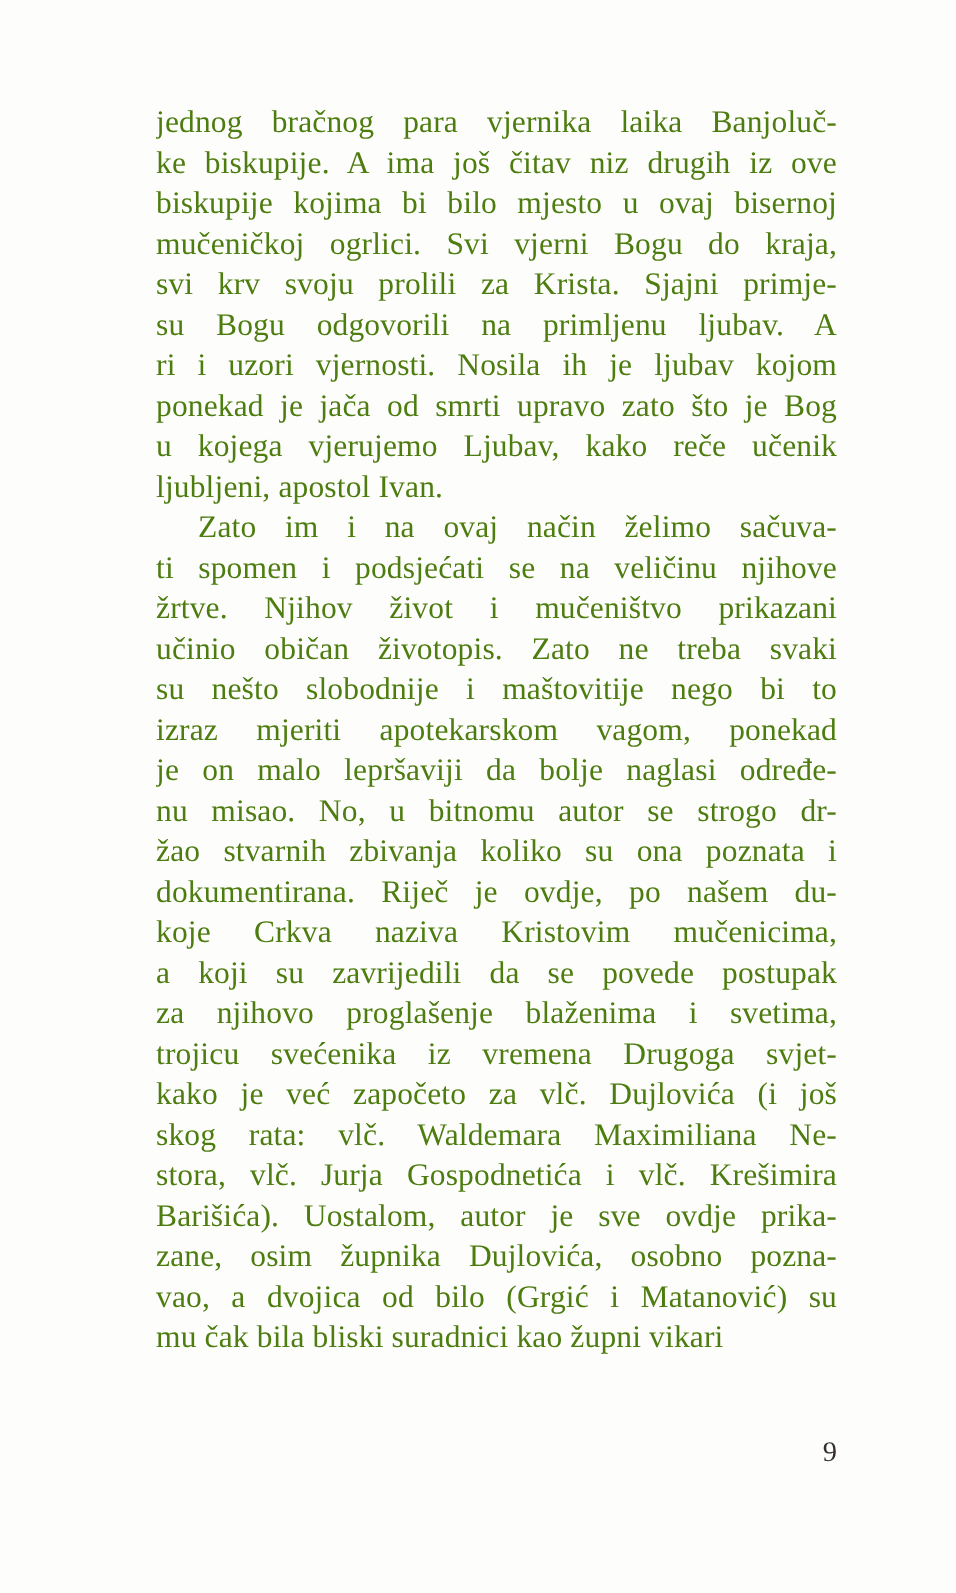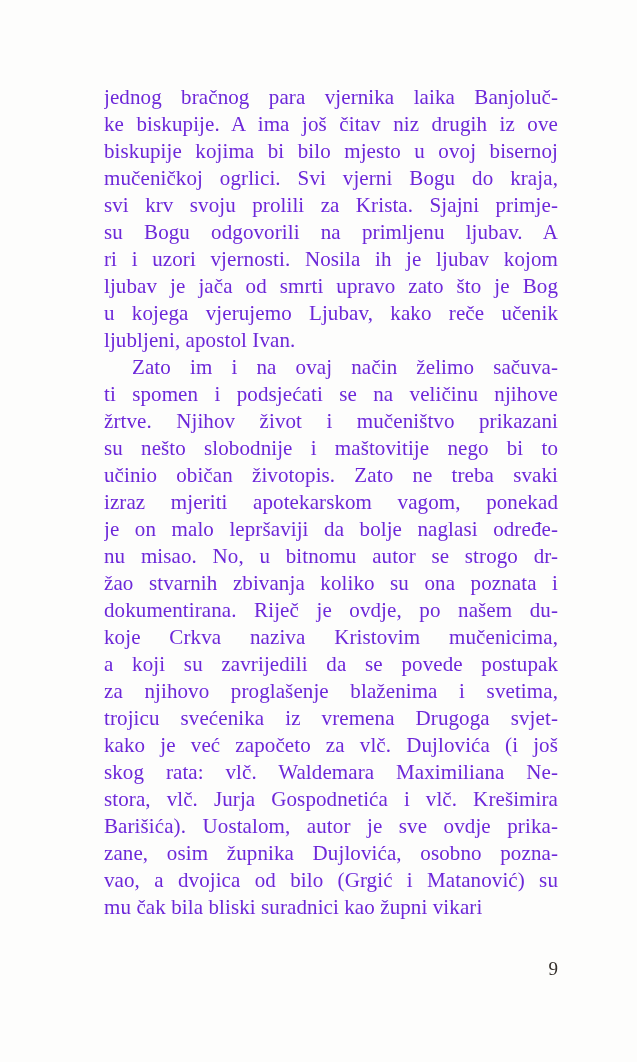--- a/index.html
+++ b/index.html
@@ -15,23 +15,23 @@
     font-family: "Liberation Serif", "DejaVu Serif", serif;
   }
   .page {
     position: absolute;
     inset: 0;
     background: #fdfdfc;
   }
   .text-block {
     position: absolute;
     left: 104px;
-    top: 84px;
+    top: 68px;
     width: 454px;
-    color: #6d28d9;
+    color: #4d7c0f;
   }
   .paragraph {
     margin: 0;
     padding: 0;
   }
   .line {
     font-size: 21px;
     line-height: 27px;
     height: 27px;
     text-align: justify;
@@ -58,35 +58,35 @@
   }
 </style>
 </head>
 <body>
 
 <div class="page">
   <div class="text-block">
       <div class="paragraph">
         <div class="line">jednog bračnog para vjernika laika Banjoluč-</div>
         <div class="line">ke biskupije. A ima još čitav niz drugih iz ove</div>
-        <div class="line">biskupije kojima bi bilo mjesto u ovoj bisernoj</div>
+        <div class="line">biskupije kojima bi bilo mjesto u ovaj bisernoj</div>
         <div class="line">mučeničkoj ogrlici. Svi vjerni Bogu do kraja,</div>
         <div class="line">svi krv svoju prolili za Krista. Sjajni primje-</div>
         <div class="line">su Bogu odgovorili na primljenu ljubav. A</div>
         <div class="line">ri i uzori vjernosti. Nosila ih je ljubav kojom</div>
-        <div class="line">ljubav je jača od smrti upravo zato što je Bog</div>
+        <div class="line">ponekad je jača od smrti upravo zato što je Bog</div>
         <div class="line">u kojega vjerujemo Ljubav, kako reče učenik</div>
         <div class="line last">ljubljeni, apostol Ivan.</div>
       </div>
       <div class="paragraph">
         <div class="line indent">Zato im i na ovaj način želimo sačuva-</div>
         <div class="line">ti spomen i podsjećati se na veličinu njihove</div>
         <div class="line">žrtve. Njihov život i mučeništvo prikazani</div>
+        <div class="line">učinio običan životopis. Zato ne treba svaki</div>
         <div class="line">su nešto slobodnije i maštovitije nego bi to</div>
-        <div class="line">učinio običan životopis. Zato ne treba svaki</div>
         <div class="line">izraz mjeriti apotekarskom vagom, ponekad</div>
         <div class="line">je on malo lepršaviji da bolje naglasi određe-</div>
         <div class="line">nu misao. No, u bitnomu autor se strogo dr-</div>
         <div class="line">žao stvarnih zbivanja koliko su ona poznata i</div>
         <div class="line">dokumentirana. Riječ je ovdje, po našem du-</div>
         <div class="line">koje Crkva naziva Kristovim mučenicima,</div>
         <div class="line">a koji su zavrijedili da se povede postupak</div>
         <div class="line">za njihovo proglašenje blaženima i svetima,</div>
         <div class="line">trojicu svećenika iz vremena Drugoga svjet-</div>
         <div class="line">kako je već započeto za vlč. Dujlovića (i još</div>

